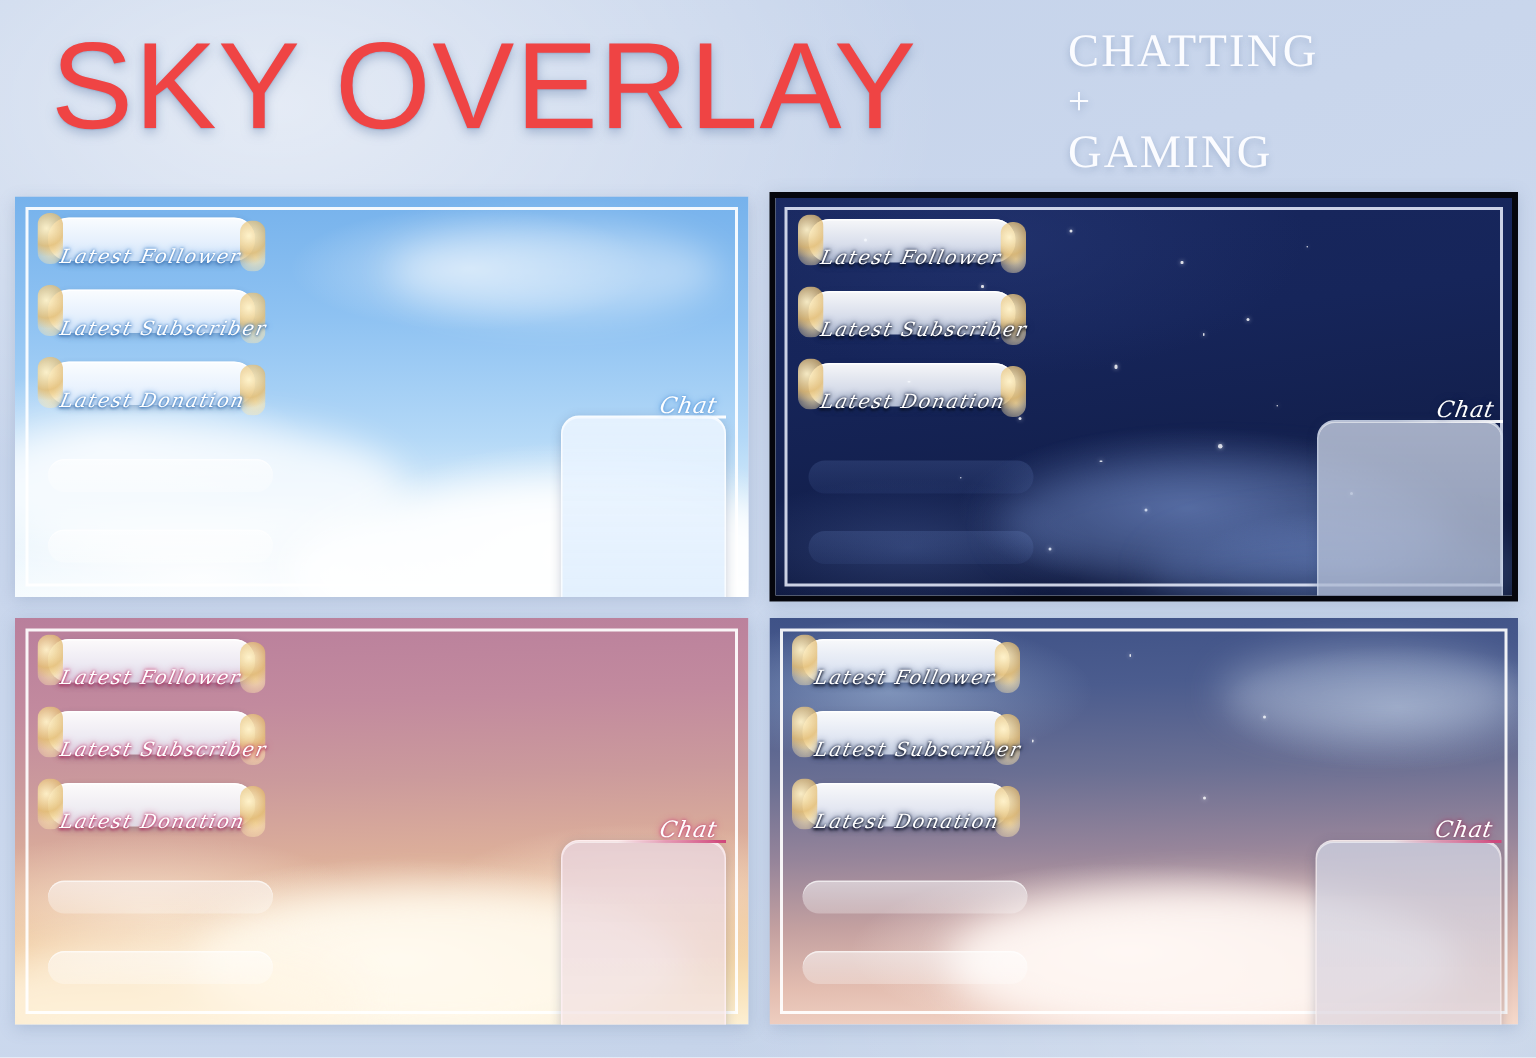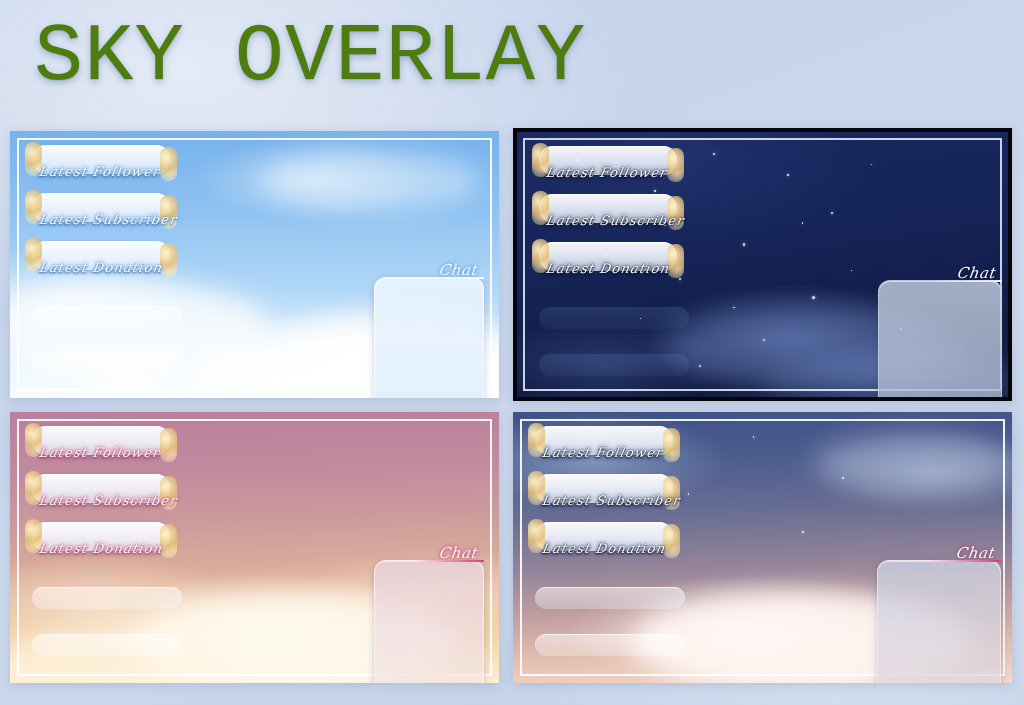--- a/index.html
+++ b/index.html
@@ -11,23 +11,23 @@
       radial-gradient(ellipse 60% 50% at 85% 95%, rgba(255,255,255,0.30), rgba(255,255,255,0) 65%),
       linear-gradient(160deg,#c3d2ea 0%,#c9d6ec 35%,#ccd9ee 60%,#c0cfe6 100%);
     position:relative;
   }
   .stage{position:absolute;inset:0;}
 
   
   .header{position:absolute;left:0;top:0;width:1024px;height:128px;}
   .title{
     position:absolute;left:34px;top:12px;
-    font-family:Liberation Mono, monospace;
+    font-family:Liberation Sans, sans-serif;
     font-size:82px;line-height:92px;letter-spacing:1px;
-    color:#4d7c0f;font-weight:400;
+    color:#ef4444;font-weight:400;
     text-shadow:0 3px 7px rgba(110,135,175,0.55), 0 1px 1px rgba(120,145,185,0.4);
     white-space:nowrap;
   }
   .subtitle{
     position:absolute;left:712px;top:16px;width:210px;
     font-family:"Liberation Serif","DejaVu Serif",serif;
     color:#fbfcff;font-size:31px;line-height:36px;letter-spacing:1.5px;
     text-shadow:0 2px 5px rgba(110,135,175,0.45);
   }
   .subtitle .plus{font-size:26px;display:block;line-height:31px;}
@@ -152,20 +152,25 @@
   .chatwrap.sunset .chatbox{border:1px solid rgba(255,240,246,.75);}
   .chatwrap.dusk .chatbox{border:1px solid rgba(248,238,240,.65);}
 </style>
 </head>
 <body>
 
 <div class="stage">
 
   <div class="header">
     <div class="title">SKY OVERLAY</div>
+    <div class="subtitle">
+      <span>CHATTING</span>
+      <span class="plus">+</span>
+      <span>GAMING</span>
+    </div>
   </div>
 
   <div class="panel p-tl">
     <div class="bg bg-day"></div>
     <div class="wisp" style="left:-40px;top:150px;width:300px;height:90px;background:rgba(255,255,255,.75);"></div>
     <div class="wisp" style="left:180px;top:190px;width:360px;height:120px;background:rgba(255,255,255,.85);"></div>
     <div class="wisp" style="left:250px;top:20px;width:220px;height:60px;background:rgba(255,255,255,.40);"></div>
     <div class="inner-frame"></div>
 
     <div class="bars">

